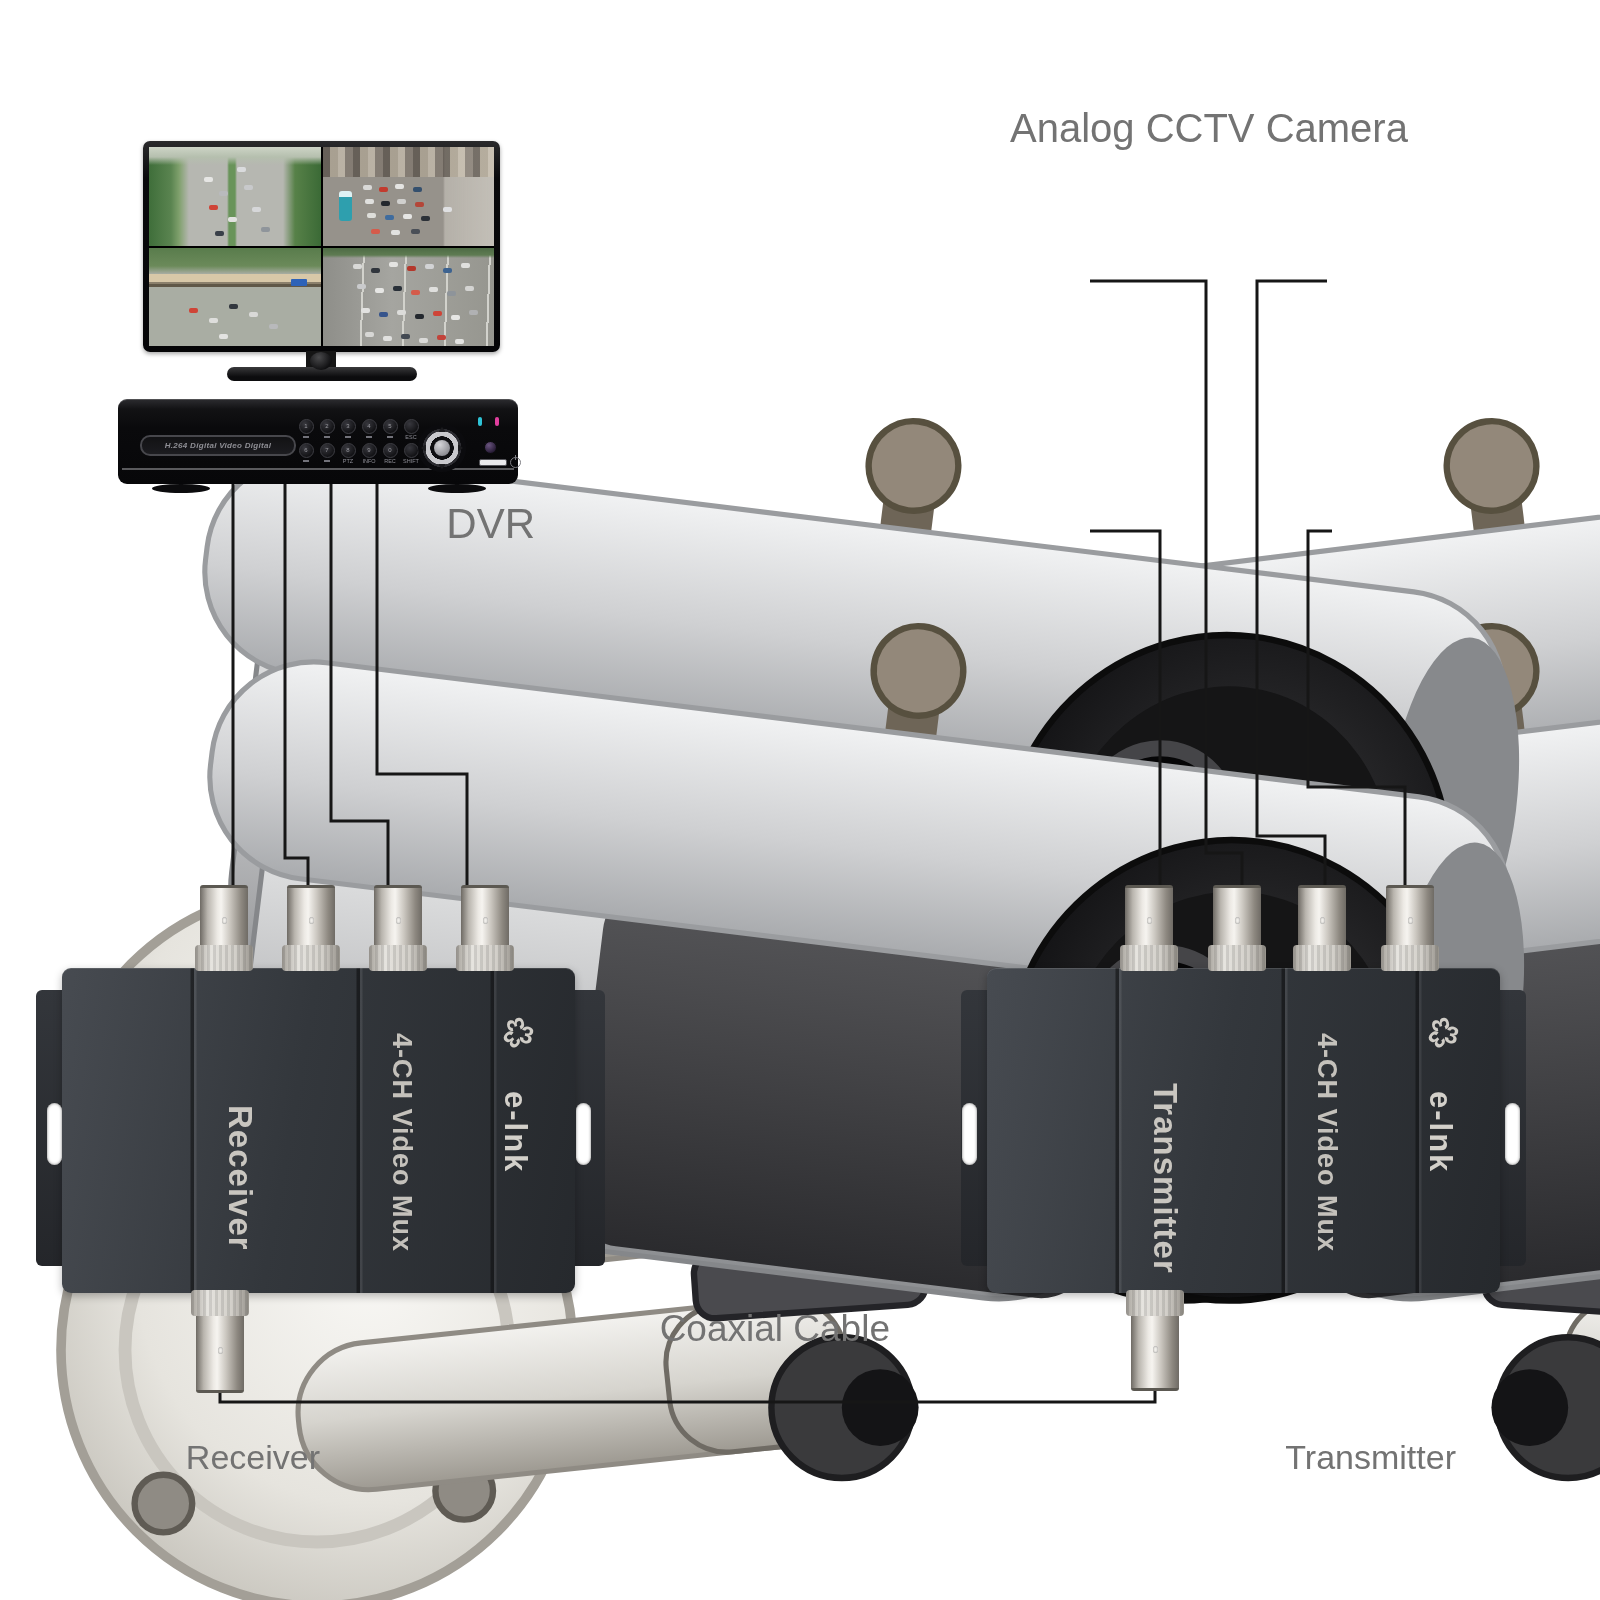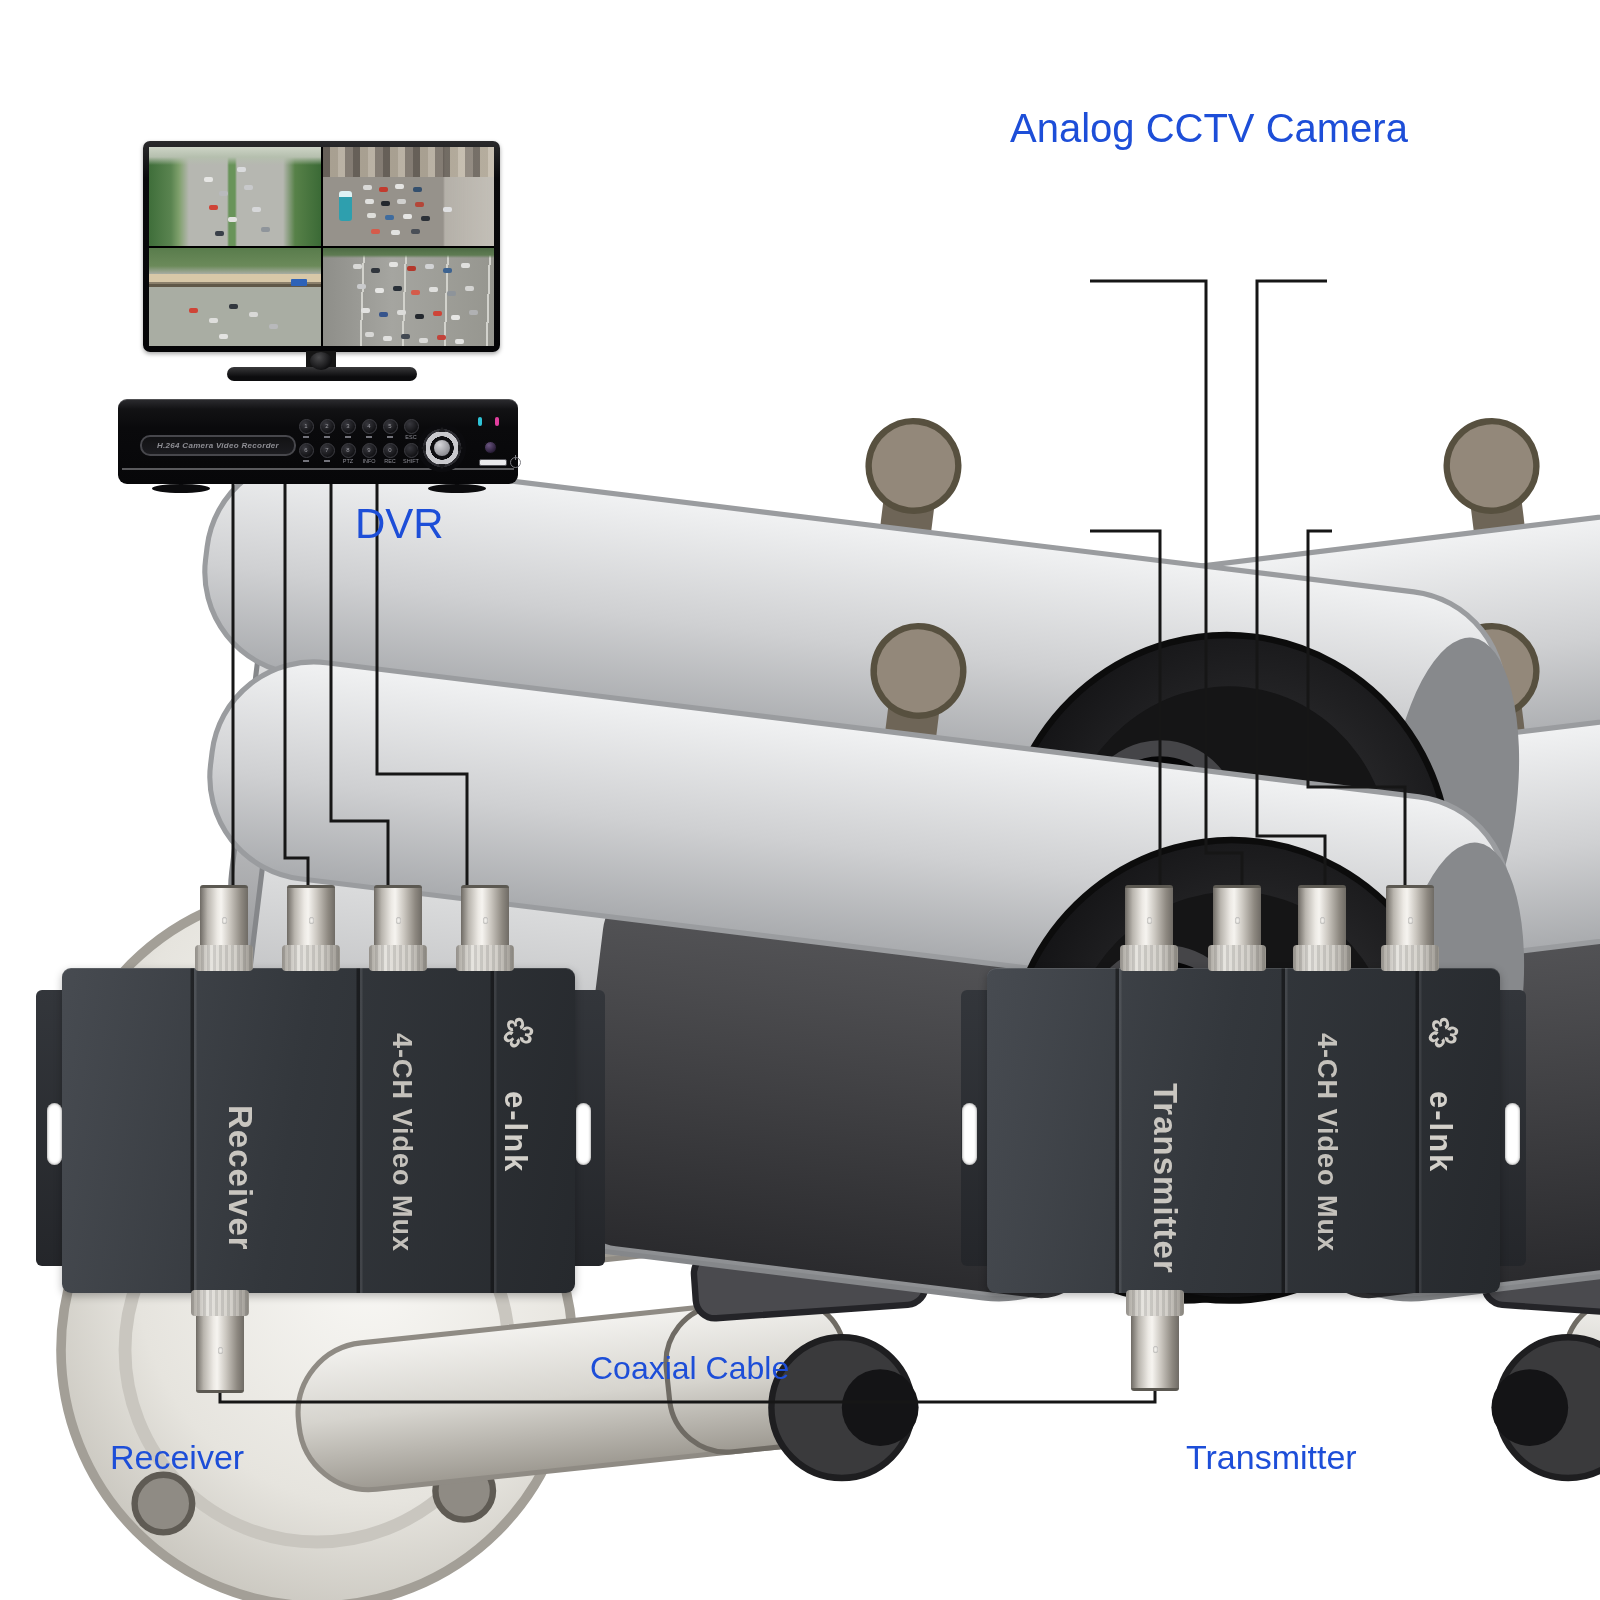--- a/index.html
+++ b/index.html
@@ -1,19 +1,19 @@
 <!DOCTYPE html>
 <html><head>
 <meta charset="utf-8">
 <style>
   html,body{margin:0;padding:0;background:#fff;}
   .stage{position:relative;width:1600px;height:1600px;background:#fff;overflow:hidden;
          font-family:"Liberation Sans",sans-serif;}
   .stage svg.wires{position:absolute;left:0;top:0;z-index:1;}
-  .lbl{position:absolute;z-index:6;color:#1d4ed8;text-align:left;white-space:nowrap;}
+  .lbl{position:absolute;z-index:6;color:#737373;text-align:right;white-space:nowrap;}
 
   
   .monitor-bezel{position:absolute;left:143px;top:141px;width:357px;height:211px;z-index:2;
     background:linear-gradient(180deg,#2a2a2c,#0a0a0c 18%,#050507);border-radius:7px;
     box-shadow:0 2px 4px rgba(0,0,0,.35);}
   .monitor-screen{position:absolute;left:149px;top:147px;width:345px;height:199px;z-index:3;
     display:grid;grid-template-columns:1fr 1fr;grid-template-rows:1fr 1fr;gap:2px;background:#000;}
   .q{position:relative;overflow:hidden;}
   .q1{background:
     linear-gradient(180deg,#cdd4c6 0,#b5bfae 10px,rgba(0,0,0,0) 18px),
@@ -229,21 +229,21 @@
   </div>
   <div class="m-neck"></div>
   <div class="m-hinge"></div>
   <div class="m-base"></div>
 
   <div class="dvr-foot" style="left:152px;"></div>
   <div class="dvr-foot" style="left:428px;"></div>
   <div class="dvr">
     <div class="dvr-seam"></div>
     <div class="dvr-tray">
-      <span class="dvr-tray-text">H.264 Camera Video Recorder</span>
+      <span class="dvr-tray-text">H.264 Digital Video Digital</span>
     </div>
     <div class="dvr-keys">
       <div class="keycol" style="left:0;">
         <div class="kbtn">1</div>
         <div class="ksub">
             <div class="kdash"></div>
           </div>
         <div class="kbtn krow2">6</div>
         <div class="ksub">
             <div class="kdash"></div>
@@ -390,17 +390,17 @@
       </div>
       <div class="bnc-collar" style="left:1381px;"></div>
   </div>
   <div class="bnc-bot">
     <div class="bnc-collar" style="left:1126px;"></div>
       <div class="bnc-barrel" style="left:1131px;height:76px;">
         <div class="pin"></div>
       </div>
   </div>
 
-  <div class="lbl" style="left:590px;top:1350px;width:300px;font-size:32px;">Coaxial Cable</div>
+  <div class="lbl" style="left:590px;top:1308px;width:300px;font-size:37px;">Coaxial Cable</div>
   <div class="lbl" style="left:110px;top:1438px;width:210px;font-size:34px;">Receiver</div>
   <div class="lbl" style="left:1186px;top:1438px;width:270px;font-size:34px;">Transmitter</div>
 
 </div>
 
 </body></html>

